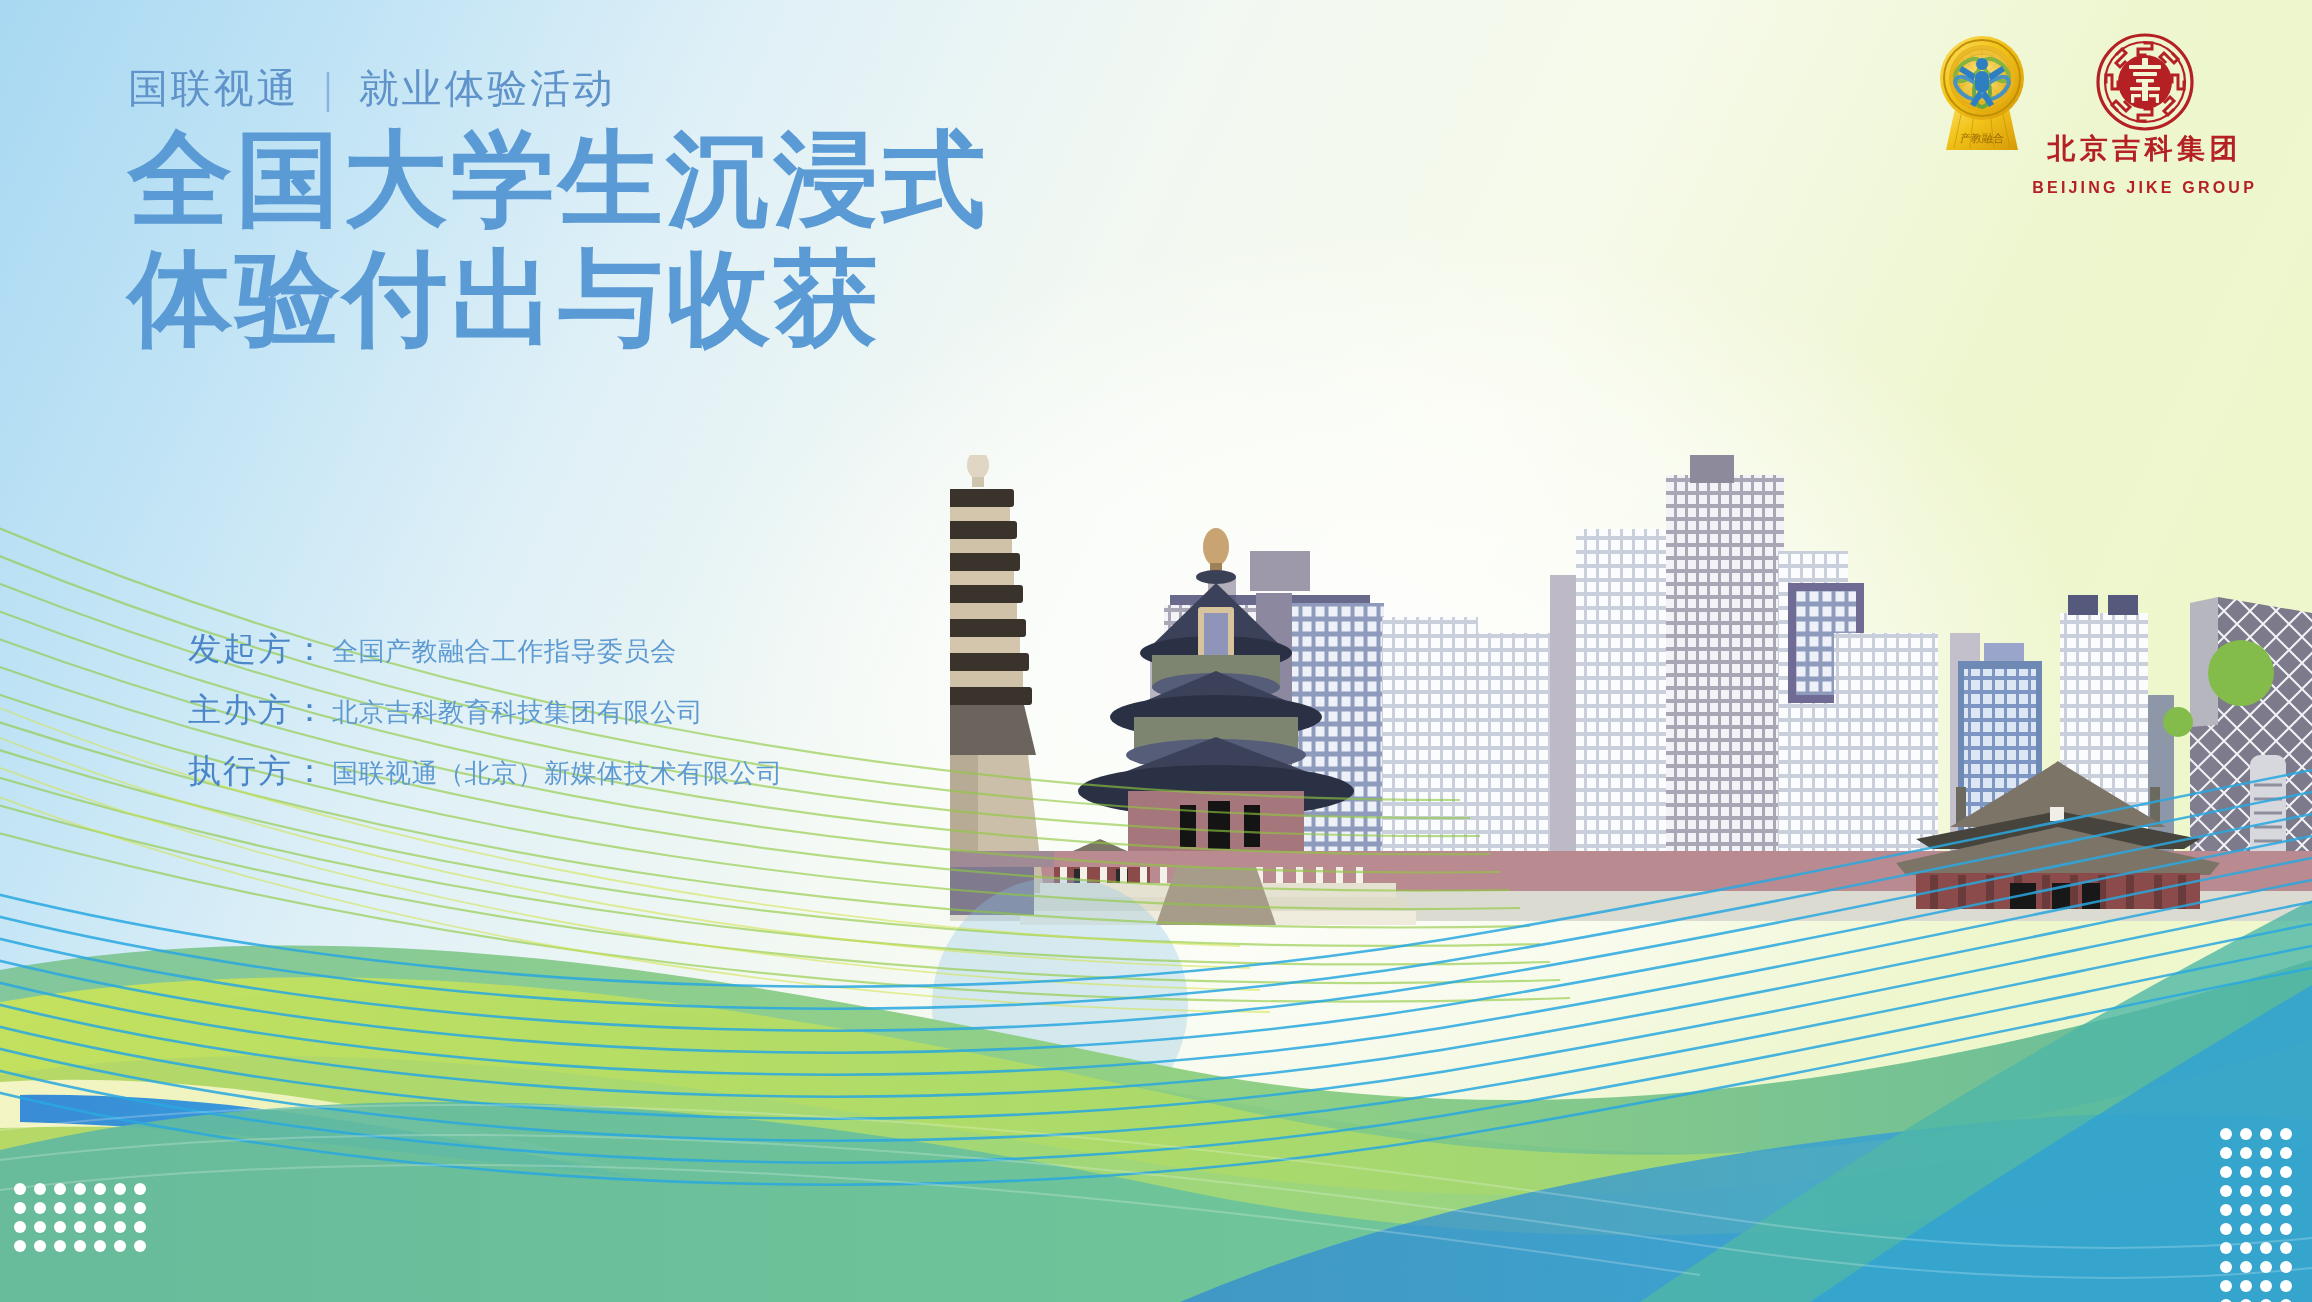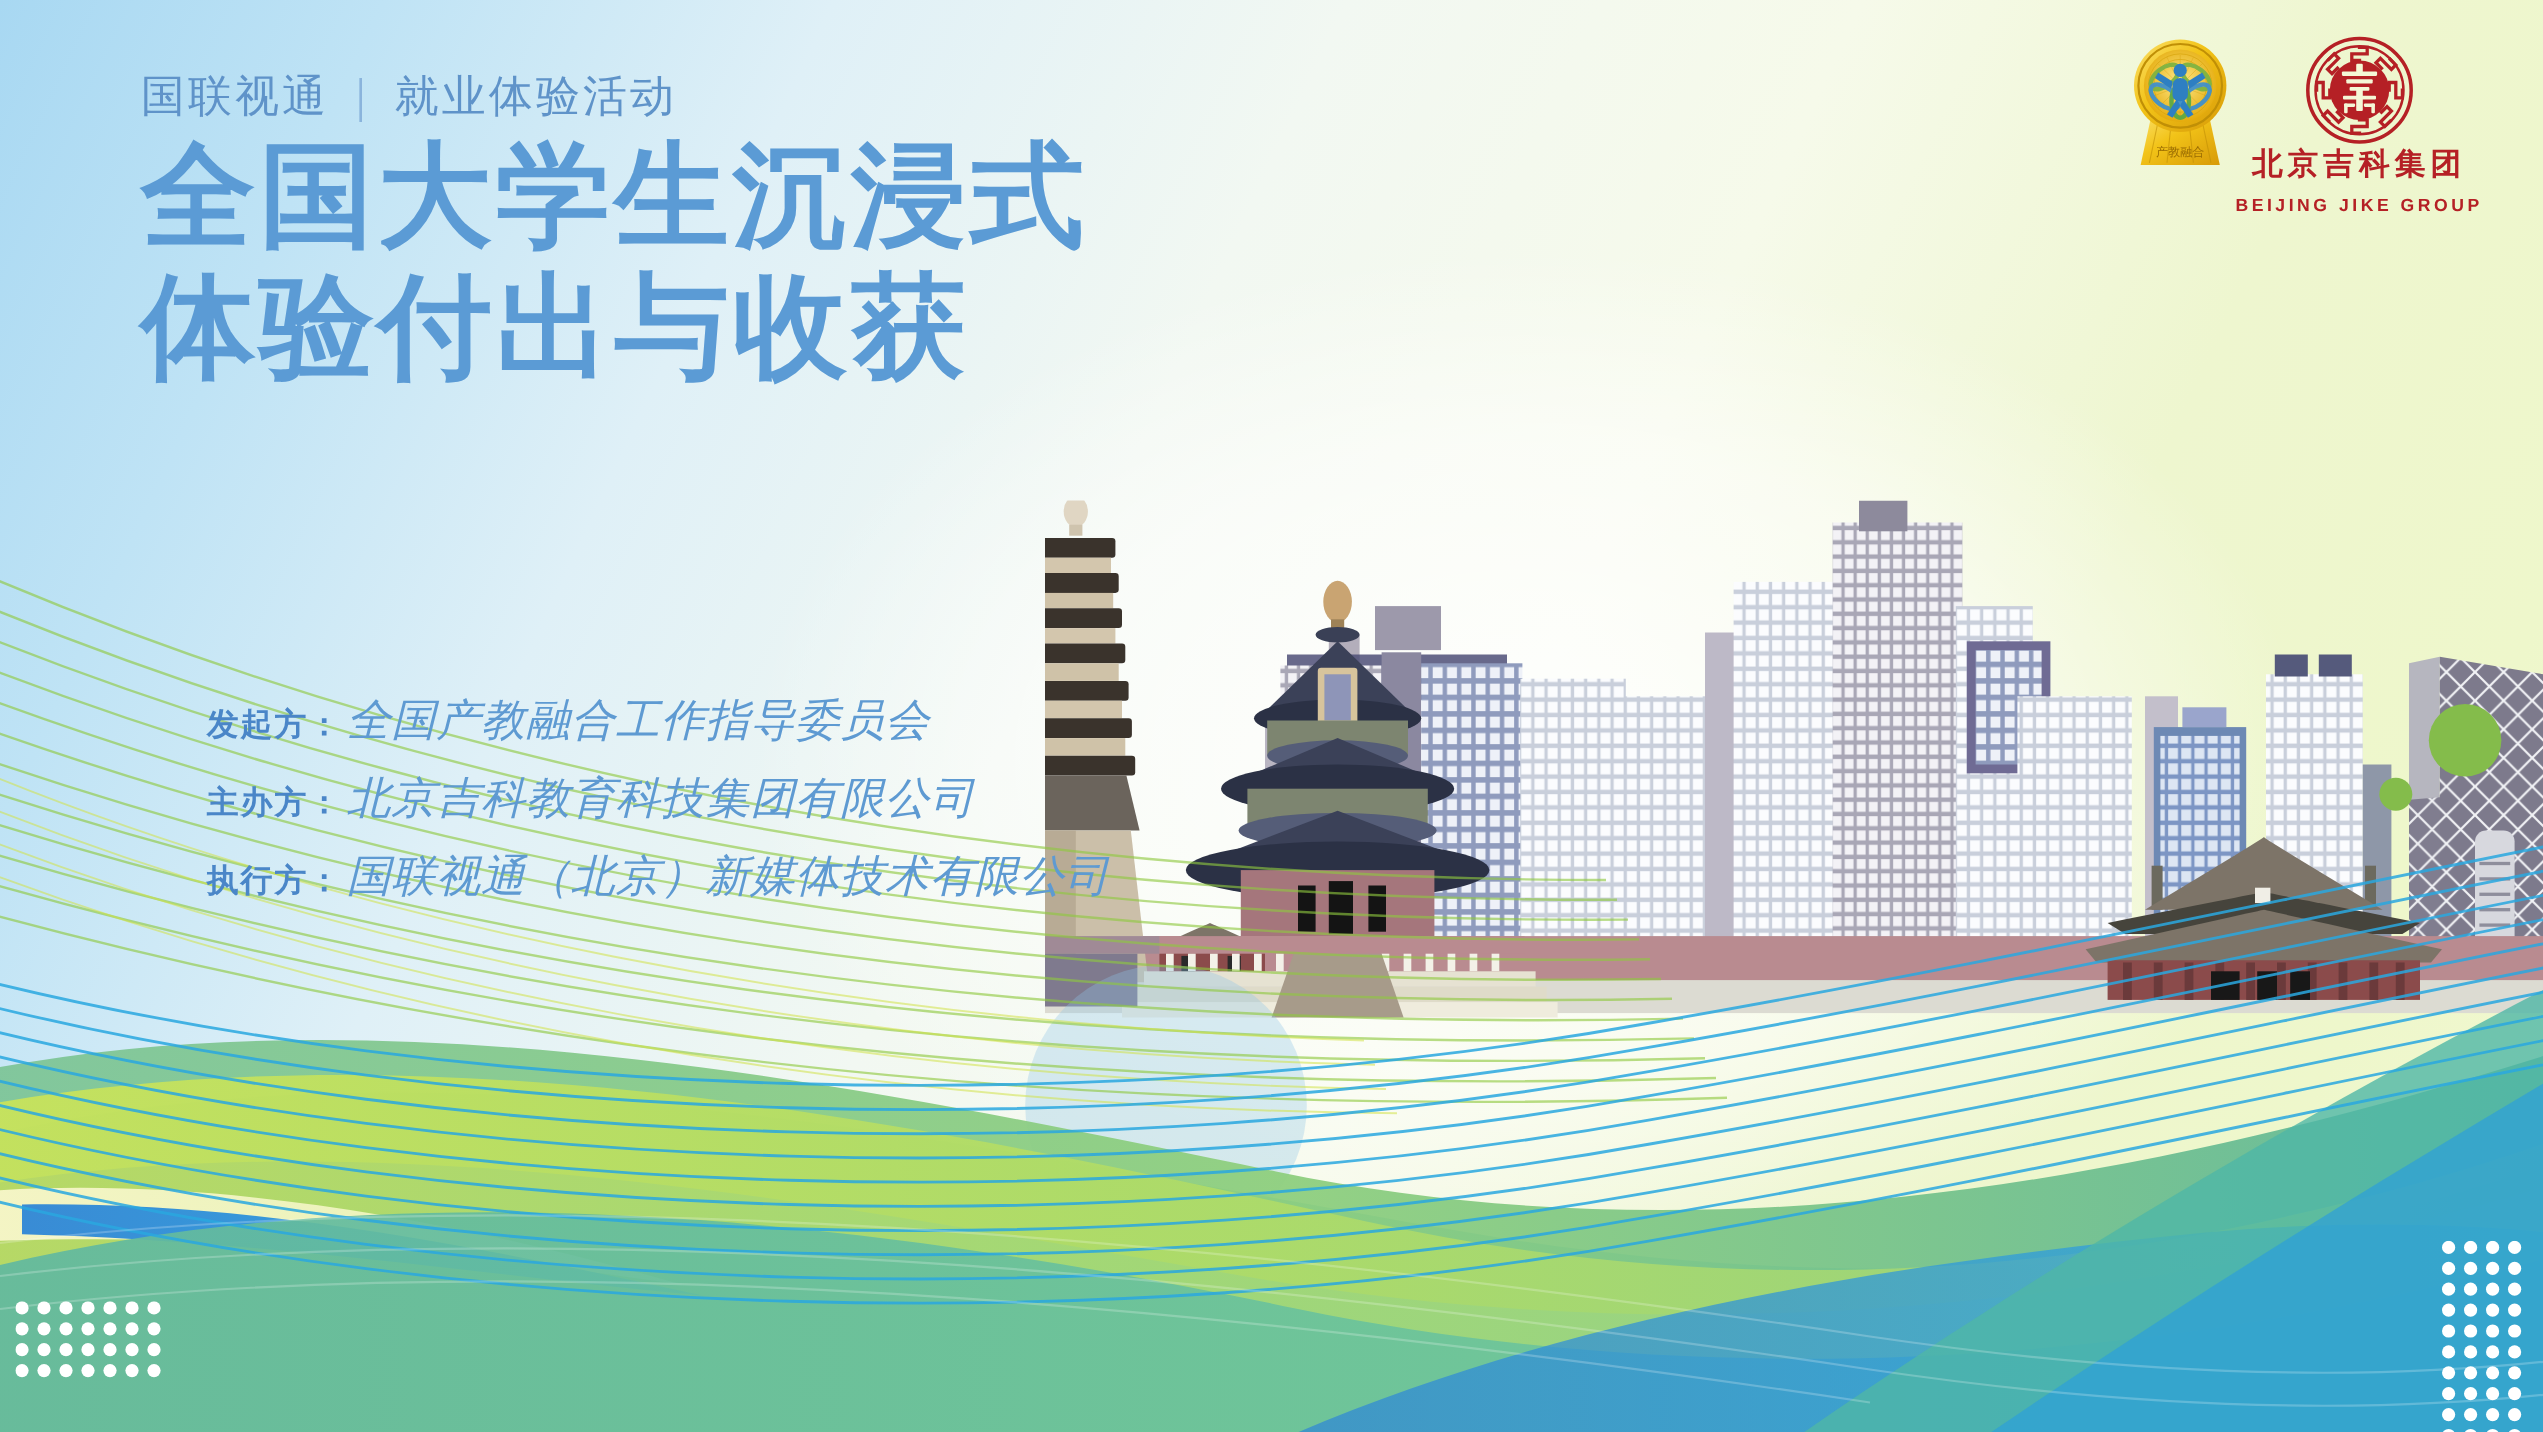--- a/index.html
+++ b/index.html
@@ -33,24 +33,24 @@
   }
   .subtitle .bar{display:inline-block;margin:0 .22em;color:#8ab4dc;font-weight:300;}
   .title{
     margin-top:12px;
     font-size:104px;font-weight:bold;color:#5b9bd5;line-height:1.14;
     letter-spacing:.035em;white-space:nowrap;
   }
   .orgs{position:absolute;left:188px;top:627px;}
   .org-row{display:flex;align-items:baseline;margin-bottom:16px;white-space:nowrap;}
   .org-label{
-    font-size:29px;font-weight:bold;color:#4a86c8;letter-spacing:.06em;
+    font-size:33px;font-weight:normal;color:#4a86c8;letter-spacing:.06em;
     margin-right:4px;
   }
-  .org-value{font-size:40px;color:#5e9ad2;letter-spacing:.02em;font-style:italic;}
+  .org-value{font-size:26px;color:#5e9ad2;letter-spacing:.02em;}
 
   
   .logos{position:absolute;right:55px;top:32px;display:flex;align-items:flex-start;}
   .logo-seal{width:100px;height:120px;}
   .logo-jike{display:flex;flex-direction:column;align-items:center;}
   .jike-mark{width:100px;height:100px;}
   .jike-cn{font-size:28px;font-weight:bold;color:#b52025;letter-spacing:.16em;line-height:1.1;
     margin-top:2px;font-family:Liberation Sans, sans-serif;}
   .jike-en{font-size:16px;font-weight:bold;color:#b52025;letter-spacing:.20em;margin-top:14px;}
 

